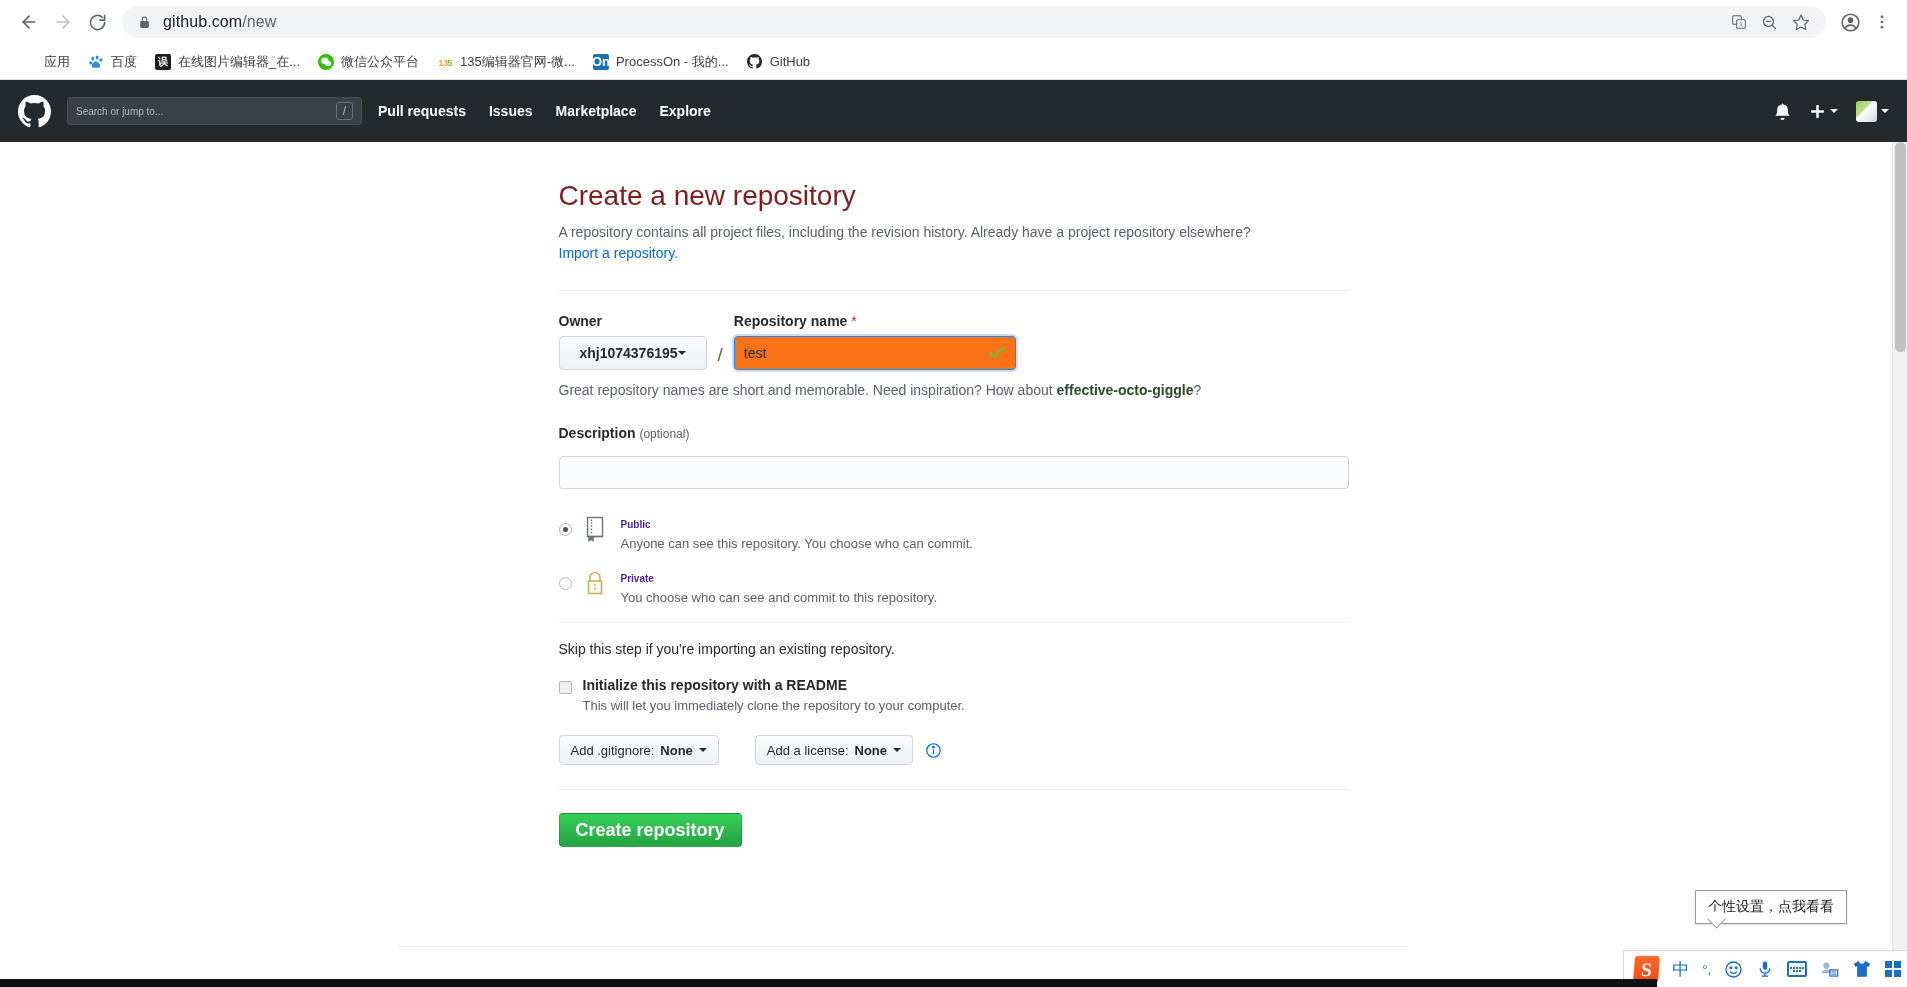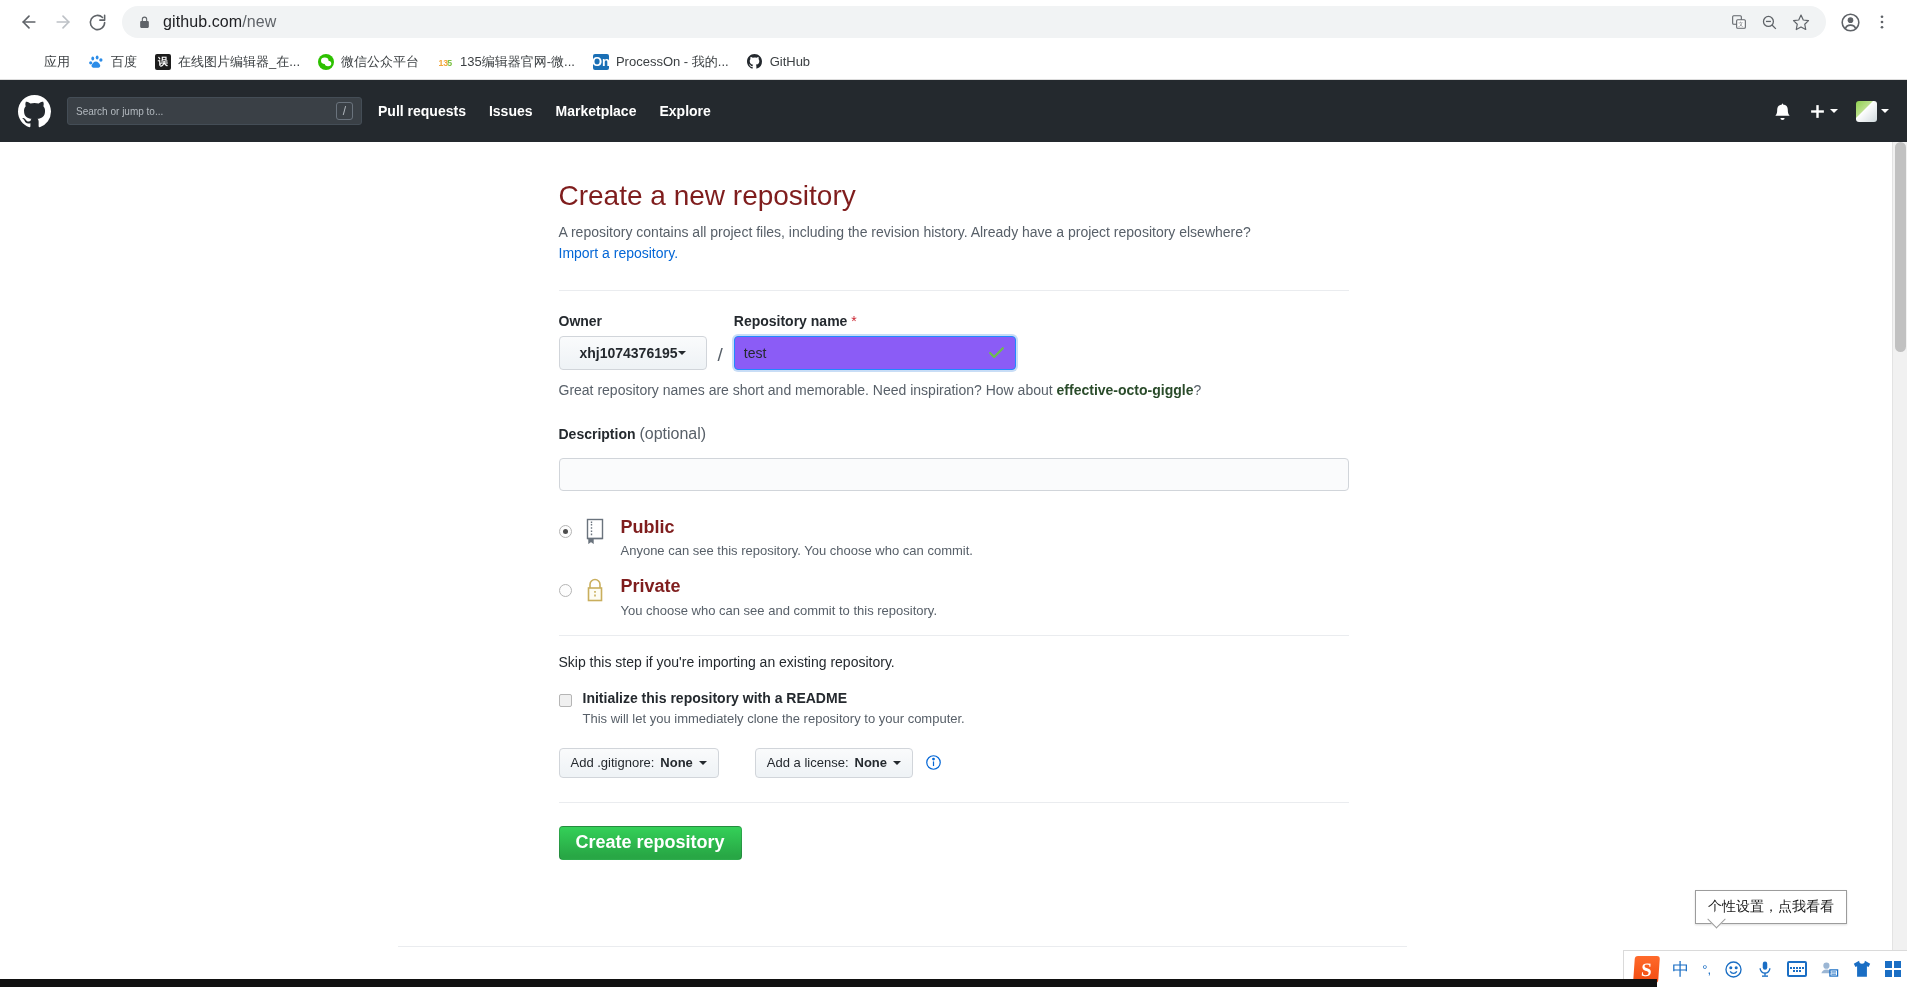--- a/index.html
+++ b/index.html
@@ -159,40 +159,40 @@
     border-top: 1px solid #eaecef;
     margin: 26px 0 0 0;
   }
 
   .row-owner { display: flex; align-items: flex-end; margin-top: 22px; }
   .field-label {
     font-size: 14px; font-weight: 600; color: #24292e;
     display: block; margin-bottom: 7px;
   }
   .field-label .req { color: #cb2431; font-weight: 400; }
-  .field-label .optional { font-weight: 400; color: #586069; font-size: 16px; }
+  .field-label .optional { font-weight: 400; color: #586069; font-size: 12px; }
   .owner-btn {
     width: 148px; height: 34px;
     background: linear-gradient(180deg,#fafbfc 0%, #eff3f6 90%);
     border: 1px solid #d1d5da;
     border-radius: 4px;
     font-size: 14px; font-weight: 600; color: #24292e;
     display: flex; align-items: center; justify-content: center; 
   }
   .owner-btn .caret-dark {
     width:0;height:0;border-left:4px solid transparent;border-right:4px solid transparent;border-top:4px solid #24292e;
   }
   .slash { font-size: 19px; color: #586069; margin: 0 11px 4px 11px; }
   .repo-input-wrap { position: relative; flex: none; width: 282px; }
   .repo-input {
     width: 282px; height: 34px;
     border: 1px solid #2188ff;
     border-radius: 4px;
     box-shadow: 0 0 0 2px rgba(3,102,214,0.22);
-    background: #8b5cf6;
+    background: #f97316;
     font-size: 14px; color: #24292e;
     padding: 0 34px 0 9px;
     outline: none;
     font-family: "Liberation Sans", sans-serif;
   }
   .check-mark {
     position: absolute; right: 10px; top: 50%; transform: translateY(-50%);
     color: #6cbf4b; display:flex;
   }
   .hint {
@@ -219,21 +219,21 @@
     width: 13px; height: 13px; border-radius: 50%;
     border: 1px solid #b5b5b5; background: #fdfdfd;
     margin-top: 9px; margin-right: 11px; flex: none;
     position: relative;
   }
   .radio.checked::after {
     content: ""; position: absolute; left: 3px; top: 3px;
     width: 5px; height: 5px; border-radius: 50%; background: #4d4d4d;
   }
   .vis-icon { width: 26px; margin-right: 12px; flex:none; display:flex; align-items:flex-start; padding-top:2px; }
-  .vis-text .vt-title { font-size: 18px; font-weight: 600; color: #7f1d1d; line-height: 1.3; }
+  .vis-text .vt-title { font-size: 10px; font-weight: 600; color: #4c1d95; line-height: 1.3; }
   .vis-text .vt-desc { font-size: 13px; color: #586069; margin-top: 4px; }
 
   .skip-note { font-size: 14px; color: #24292e; margin-top: 6px; }
   .readme-block { margin-top: 20px; }
   .cb-row { display: flex; align-items: flex-start; }
   .checkbox {
     width: 13px; height: 13px; border: 1px solid #b5b5b5;
     background: #f0f0f0; border-radius: 2px; margin-top: 4px; margin-right: 11px; flex:none;
   }
   .cb-label { font-size: 14px; font-weight: 600; color: #24292e; }

